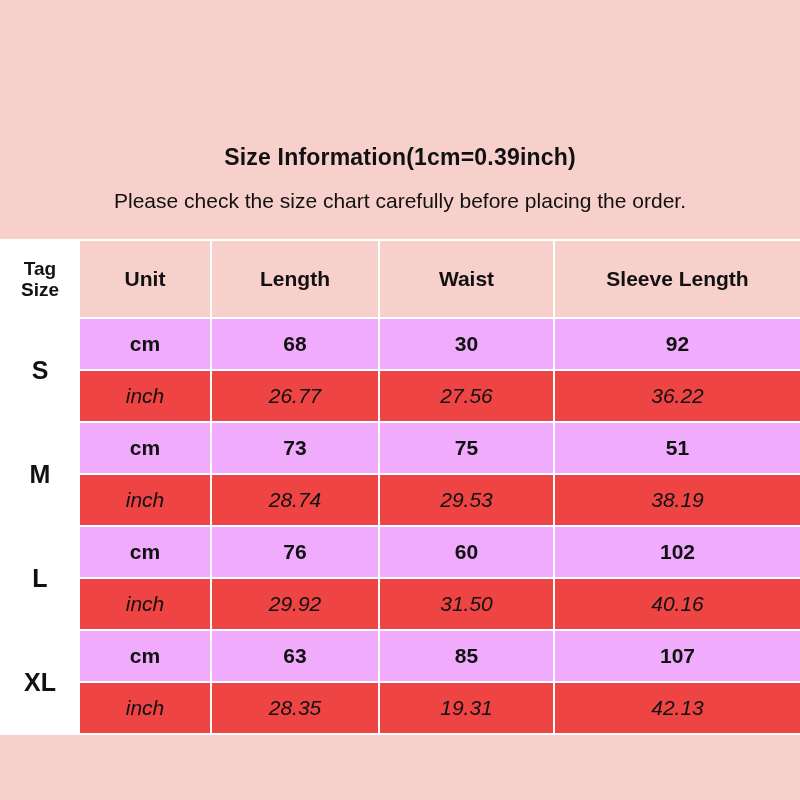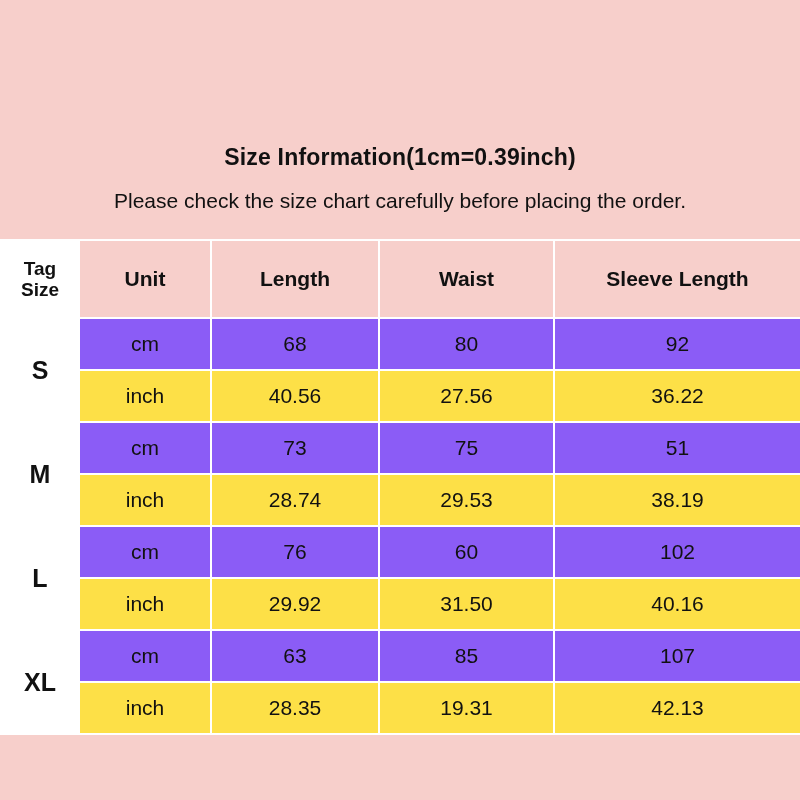--- a/index.html
+++ b/index.html
@@ -74,24 +74,26 @@
   td.tag-cell {
     font-size: 25px;
     font-weight: bold;
     background: #ffffff;
   }
   td.data-cell {
     font-size: 21px;
     height: 48px;
   }
   tr.row-cm td.data-cell {
-    background: #8b5cf6;
+    background: #f0abfc;
+    font-weight: bold;
   }
   tr.row-inch td.data-cell {
-    background: #fde047;
+    background: #ef4444;
+    font-style: italic;
   }
 </style>
 </head>
 <body>
 
 <div class="page">
 
   <div class="chart-block">
 
     <div class="header-area">
@@ -118,26 +120,26 @@
           <th>Waist</th>
           <th>Sleeve Length</th>
         </tr>
       </thead>
       <tbody>
 
         <tr class="row-cm">
           <td class="tag-cell" rowspan="2">S</td>
           <td class="data-cell">cm</td>
           <td class="data-cell">68</td>
-          <td class="data-cell">80</td>
+          <td class="data-cell">30</td>
           <td class="data-cell">92</td>
         </tr>
         <tr class="row-inch">
           <td class="data-cell">inch</td>
-          <td class="data-cell">40.56</td>
+          <td class="data-cell">26.77</td>
           <td class="data-cell">27.56</td>
           <td class="data-cell">36.22</td>
         </tr>
 
         <tr class="row-cm">
           <td class="tag-cell" rowspan="2">M</td>
           <td class="data-cell">cm</td>
           <td class="data-cell">73</td>
           <td class="data-cell">75</td>
           <td class="data-cell">51</td>

